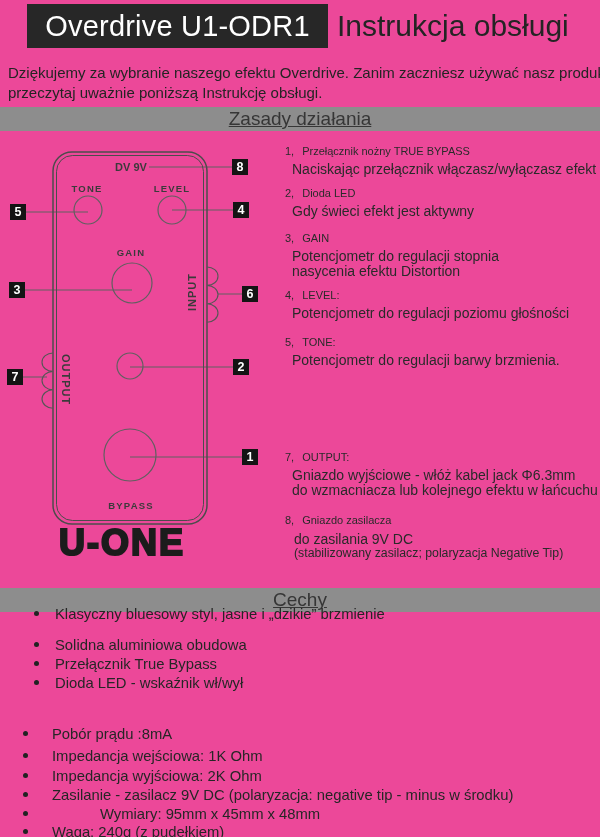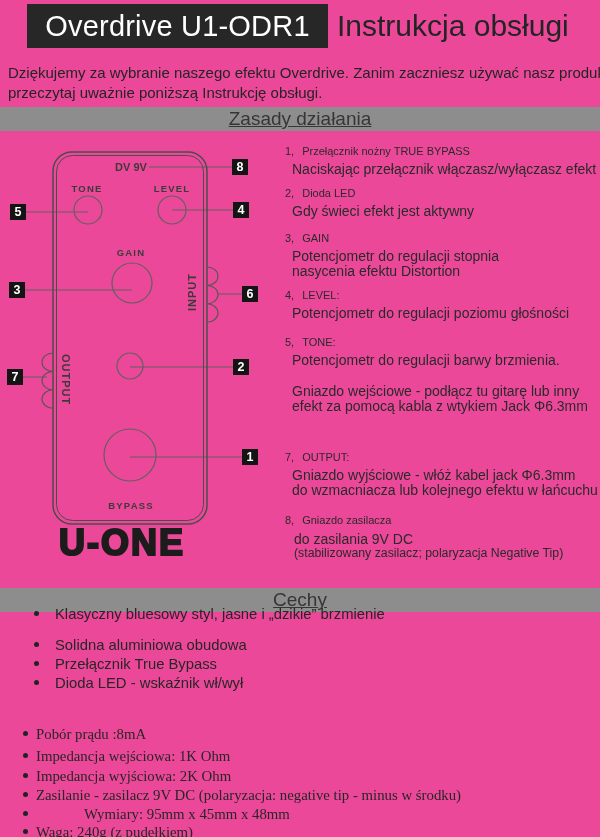--- a/index.html
+++ b/index.html
@@ -29,21 +29,21 @@
   .op-desc{margin-top:1px;padding-left:7px;font-size:14px;line-height:14.5px;color:#2a2a2a;}
   .op-desc .line{display:block;white-space:nowrap;}
   .op-desc .line.small{font-size:12.3px;line-height:13.5px;}
   .op-item.pwr .op-desc{margin-top:2px;padding-left:9px;}
   .bullet-row{position:absolute;display:flex;align-items:flex-start;white-space:nowrap;}
   .bullet-row .dot{width:5px;height:5px;border-radius:50%;background:#222;flex:0 0 auto;margin-top:5px;}
   .bullet-row .txt{font-size:14.8px;line-height:16px;color:#262626;}
   .features .bullet-row{left:34px;}
   .features .txt{margin-left:16px;}
   .specs .bullet-row{left:23px;}
-  .specs .txt{margin-left:8px;font-family:Liberation Serif, serif;}
+  .specs .txt{margin-left:24px;}
 </style>
 </head>
 <body>
 
 <div class="page">
 
   <div class="title-box">
     <span>Overdrive U1-ODR1</span>
   </div>
   <div class="doc-title">Instrukcja obsługi</div>
@@ -154,24 +154,20 @@
           <span class="line">Potencjometr do regulacji poziomu głośności</span>
         </div>
     </div>
     <div class="op-item" style="top:333px;">
       <div class="op-title"><span class="num">5,</span><span>TONE:</span></div>
       <div class="op-desc">
           <span class="line">Potencjometr do regulacji barwy brzmienia.</span>
         </div>
     </div>
     <div class="op-item" style="top:383px;">
-      <div class="op-desc">
-          <span class="line">Gniazdo wejściowe - podłącz tu gitarę lub  inny</span>
-          <span class="line">efekt za pomocą kabla z wtykiem Jack  Φ6.3mm</span>
-        </div>
     </div>
     <div class="op-item" style="top:448px;">
       <div class="op-title"><span class="num">7,</span><span>OUTPUT:</span></div>
       <div class="op-desc">
           <span class="line">Gniazdo wyjściowe - włóż kabel jack Φ6.3mm</span>
           <span class="line">do wzmacniacza lub kolejnego efektu w łańcuchu</span>
         </div>
     </div>
     <div class="op-item pwr" style="top:511px;">
       <div class="op-title"><span class="num">8,</span><span>Gniazdo zasilacza</span></div>

